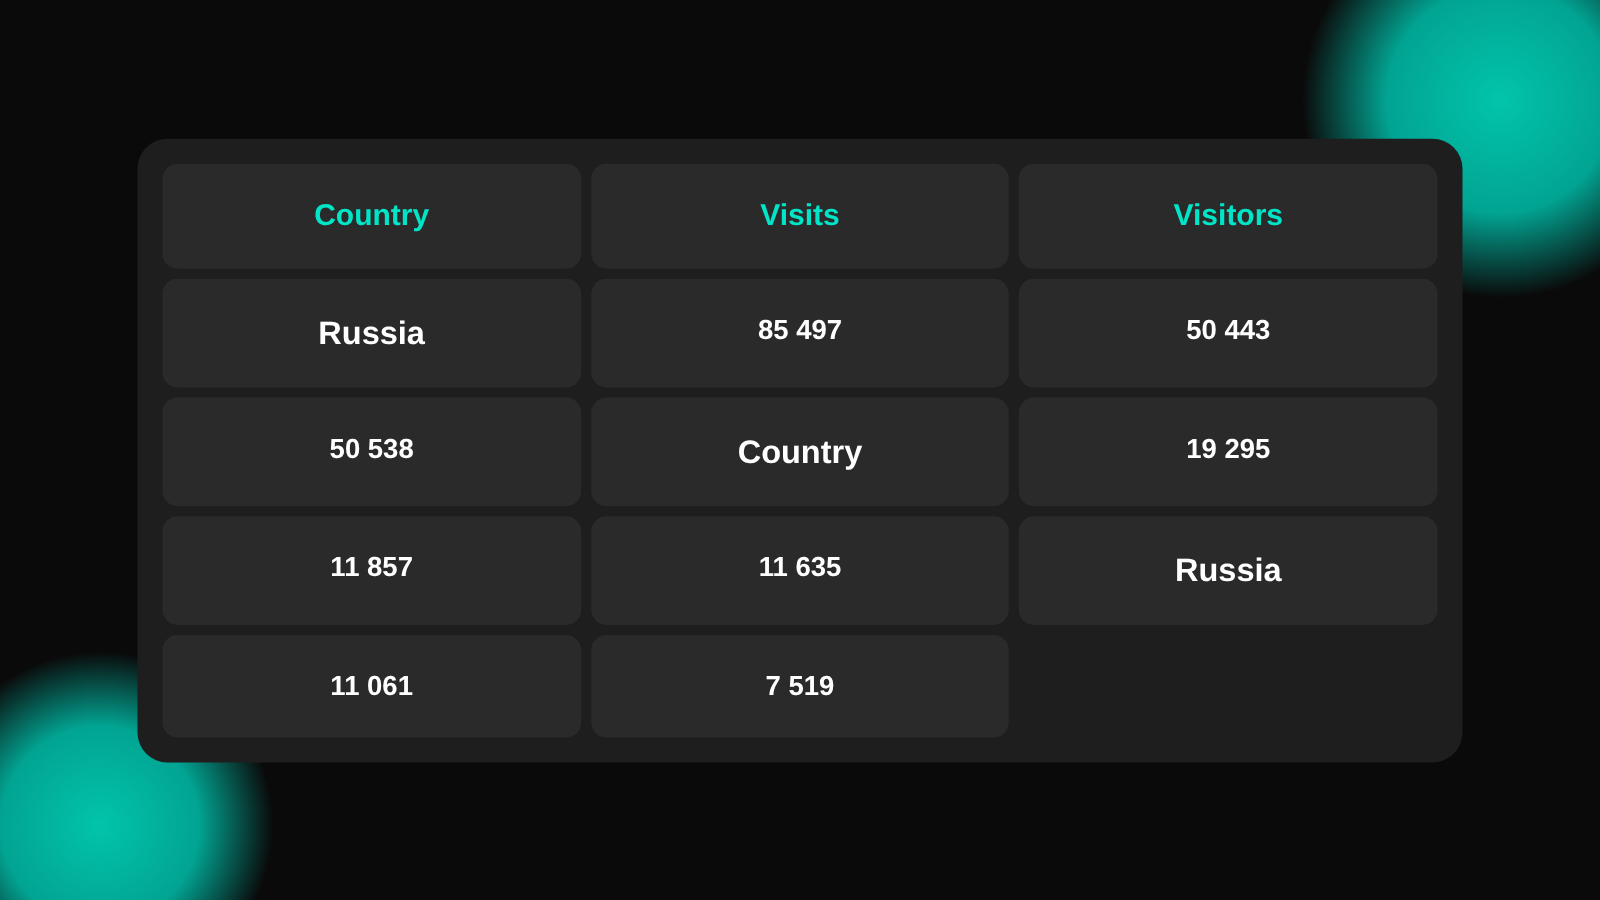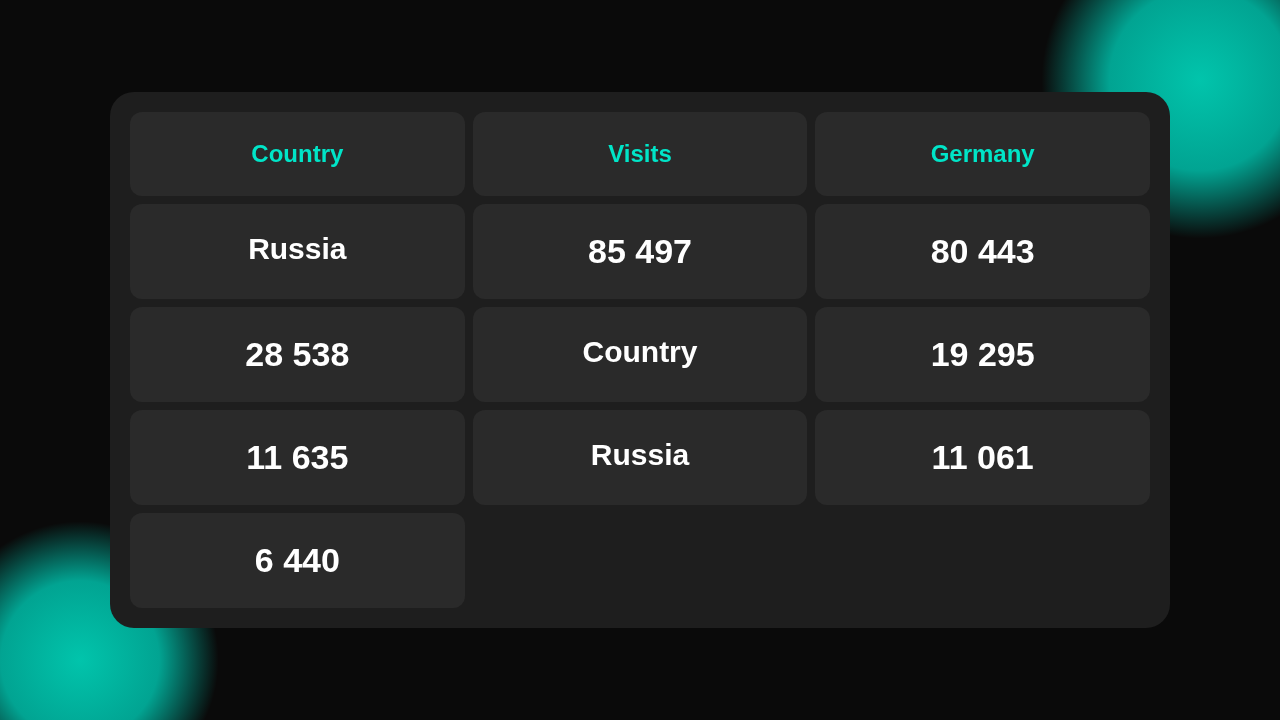--- a/index.html
+++ b/index.html
@@ -68,74 +68,77 @@
       font-size: 24px;
       font-weight: 700;
       color: #00e5c8;
     }
 
     .data-cell {
       background-color: #2a2a2a;
       border-radius: 12px;
       padding: 28px 20px;
       text-align: center;
-      font-size: 34px;
+      font-size: 22px;
       font-weight: 700;
       color: #ffffff;
     }
 
     .data-cell.country {
-      font-size: 30px;
+      font-size: 26px;
     }
   </style>
 </head>
 <body>
 
 <div class="table-card">
   <div class="table-grid">
 
     <div class="header-cell">
       <span>Country</span>
     </div>
     <div class="header-cell">
       <span>Visits</span>
     </div>
     <div class="header-cell">
-      <span>Germany</span>
+      <span>Visitors</span>
     </div>
 
     <div class="data-cell country">
       <span>Russia</span>
     </div>
     <div class="data-cell">
       <span>85 497</span>
     </div>
     <div class="data-cell">
-      <span>80 443</span>
+      <span>50 443</span>
     </div>
 
     <div class="data-cell">
-      <span>28 538</span>
+      <span>50 538</span>
     </div>
 
     <div class="data-cell country">
       <span>Country</span>
     </div>
     <div class="data-cell">
       <span>19 295</span>
+    </div>
+    <div class="data-cell">
+      <span>11 857</span>
     </div>
 
     <div class="data-cell">
       <span>11 635</span>
     </div>
 
     <div class="data-cell country">
       <span>Russia</span>
     </div>
     <div class="data-cell">
       <span>11 061</span>
     </div>
     <div class="data-cell">
-      <span>6 440</span>
+      <span>7 519</span>
     </div>
 
   </div>
 </div>
 
 </body></html>

